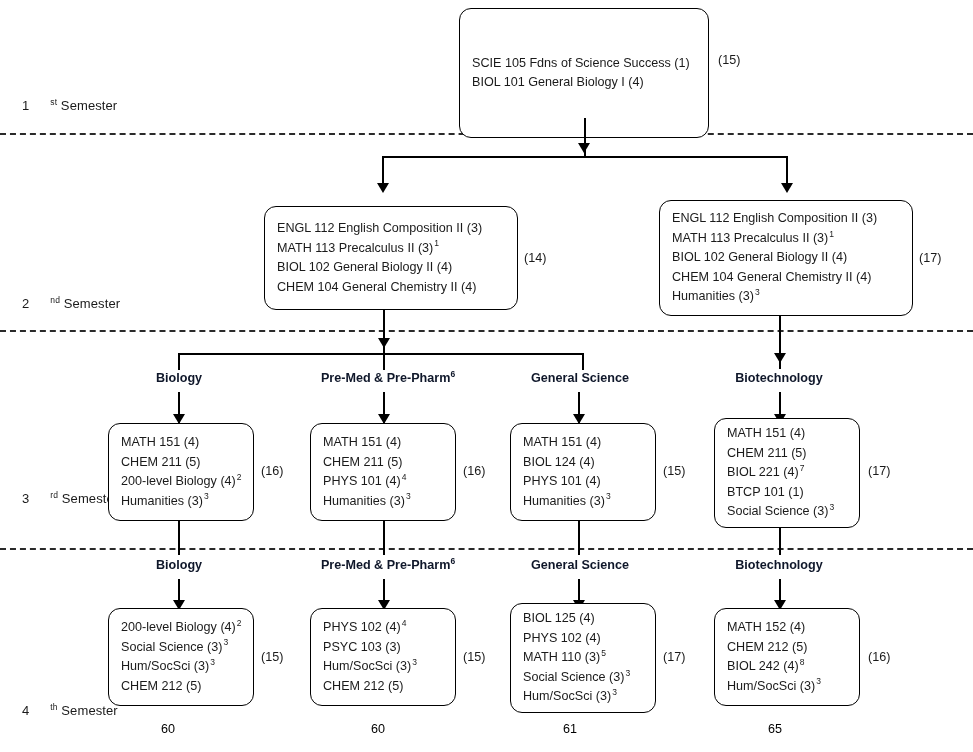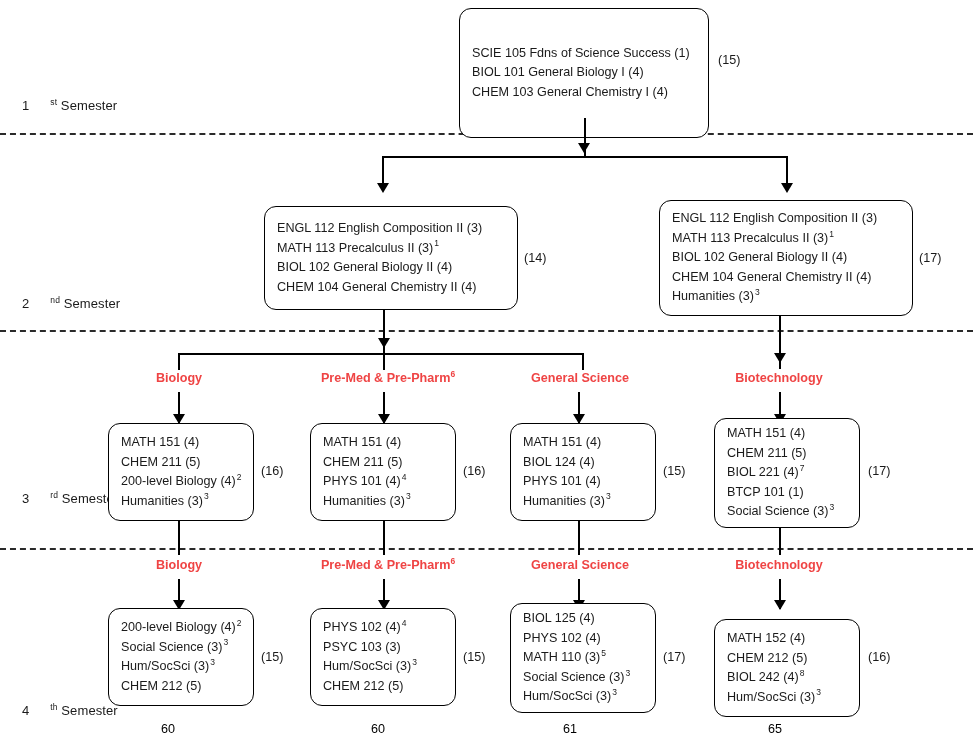--- a/index.html
+++ b/index.html
@@ -74,21 +74,21 @@
     font-size: 12.6px;
     color: #1a1a1a;
     white-space: nowrap;
   }
 
   
   .track {
     position: absolute;
     font-size: 12.6px;
     font-weight: bold;
-    color: #ef4444;
+    color: #0f172a;
     white-space: nowrap;
     text-align: center;
     transform: translateX(-50%);
   }
   .track sup {
     font-size: 8.5px;
     vertical-align: super;
     line-height: 0;
     font-weight: bold;
   }
@@ -142,21 +142,20 @@
   <div class="sem-label" style="left:22px; top:491px;">
     <span>3</span><sup>rd</sup><span> Semester</span>
   </div>
   <div class="sem-label" style="left:22px; top:703px;">
     <span>4</span><sup>th</sup><span> Semester</span>
   </div>
 
   <div class="box" style="left:459px; top:8px; width:250px; height:130px;">
     <div class="course"><span>SCIE 105 Fdns of Science Success (1)</span></div>
     <div class="course"><span>BIOL 101 General Biology I (4)</span></div>
-    <div class="course"><span>CHEM 103 General Chemistry I (4)</span></div>
   </div>
   <div class="credits" style="left:718px; top:53px;">(15)</div>
 
   <div class="vline" style="left:584px; top:118px; height:38px;"></div>
   <div class="arrowhead" style="left:584px; top:143px;"></div>
   <div class="hline" style="left:382px; top:156px; width:404px;"></div>
   <div class="vline" style="left:382px; top:156px; height:34px;"></div>
   <div class="arrowhead" style="left:383px; top:183px;"></div>
   <div class="vline" style="left:786px; top:156px; height:34px;"></div>
   <div class="arrowhead" style="left:787px; top:183px;"></div>
@@ -288,21 +287,21 @@
 
   <div class="box" style="left:510px; top:603px; width:146px; height:110px;">
     <div class="course"><span>BIOL 125 (4)</span></div>
     <div class="course"><span>PHYS 102 (4)</span></div>
     <div class="course"><span>MATH 110 (3)</span><sup>5</sup></div>
     <div class="course"><span>Social Science (3)</span><sup>3</sup></div>
     <div class="course"><span>Hum/SocSci (3)</span><sup>3</sup></div>
   </div>
   <div class="credits" style="left:663px; top:650px;">(17)</div>
 
-  <div class="box" style="left:714px; top:608px; width:146px; height:98px;margin-top:11px;">
+  <div class="box" style="left:714px; top:608px; width:146px; height:98px;">
     <div class="course"><span>MATH 152 (4)</span></div>
     <div class="course"><span>CHEM 212 (5)</span></div>
     <div class="course"><span>BIOL 242 (4)</span><sup>8</sup></div>
     <div class="course"><span>Hum/SocSci (3)</span><sup>3</sup></div>
   </div>
   <div class="credits" style="left:868px; top:650px;">(16)</div>
 
   <div class="grand-total" style="left:168px; top:722px;">60</div>
   <div class="grand-total" style="left:378px; top:722px;">60</div>
   <div class="grand-total" style="left:570px; top:722px;">61</div>

